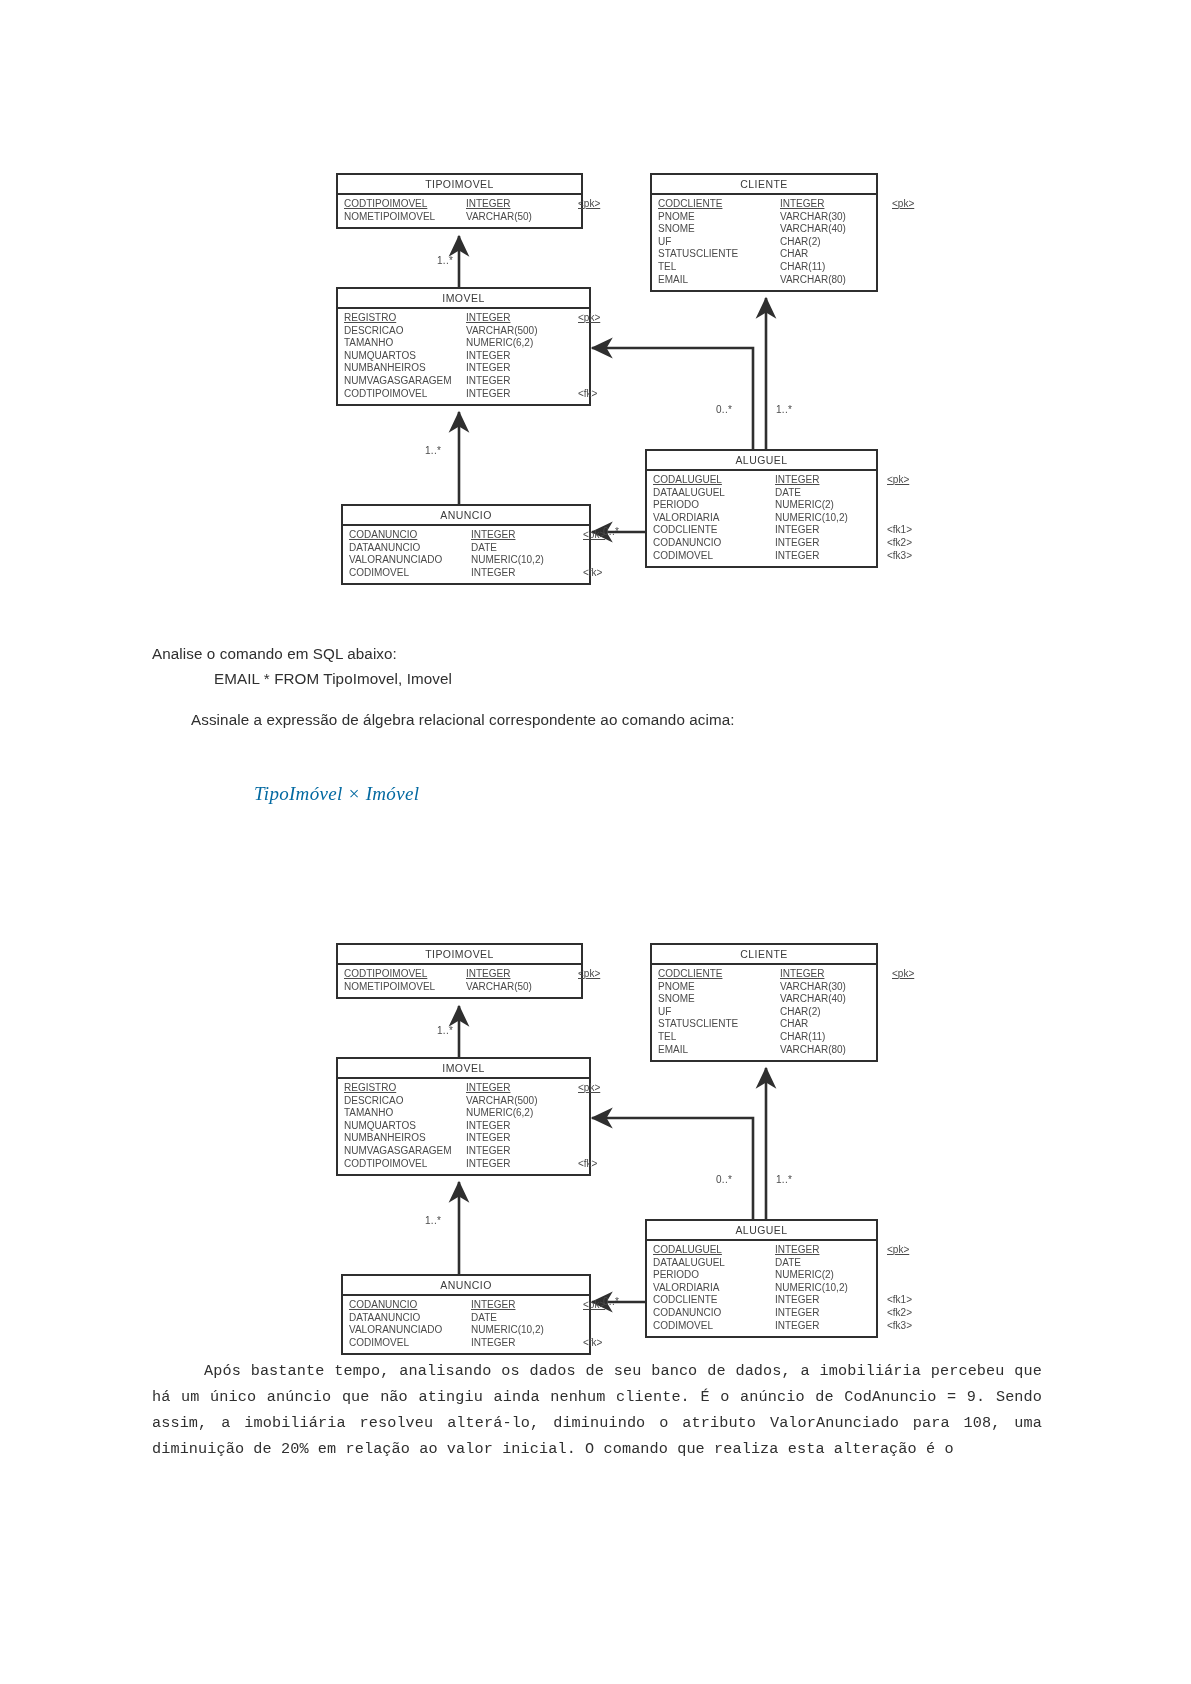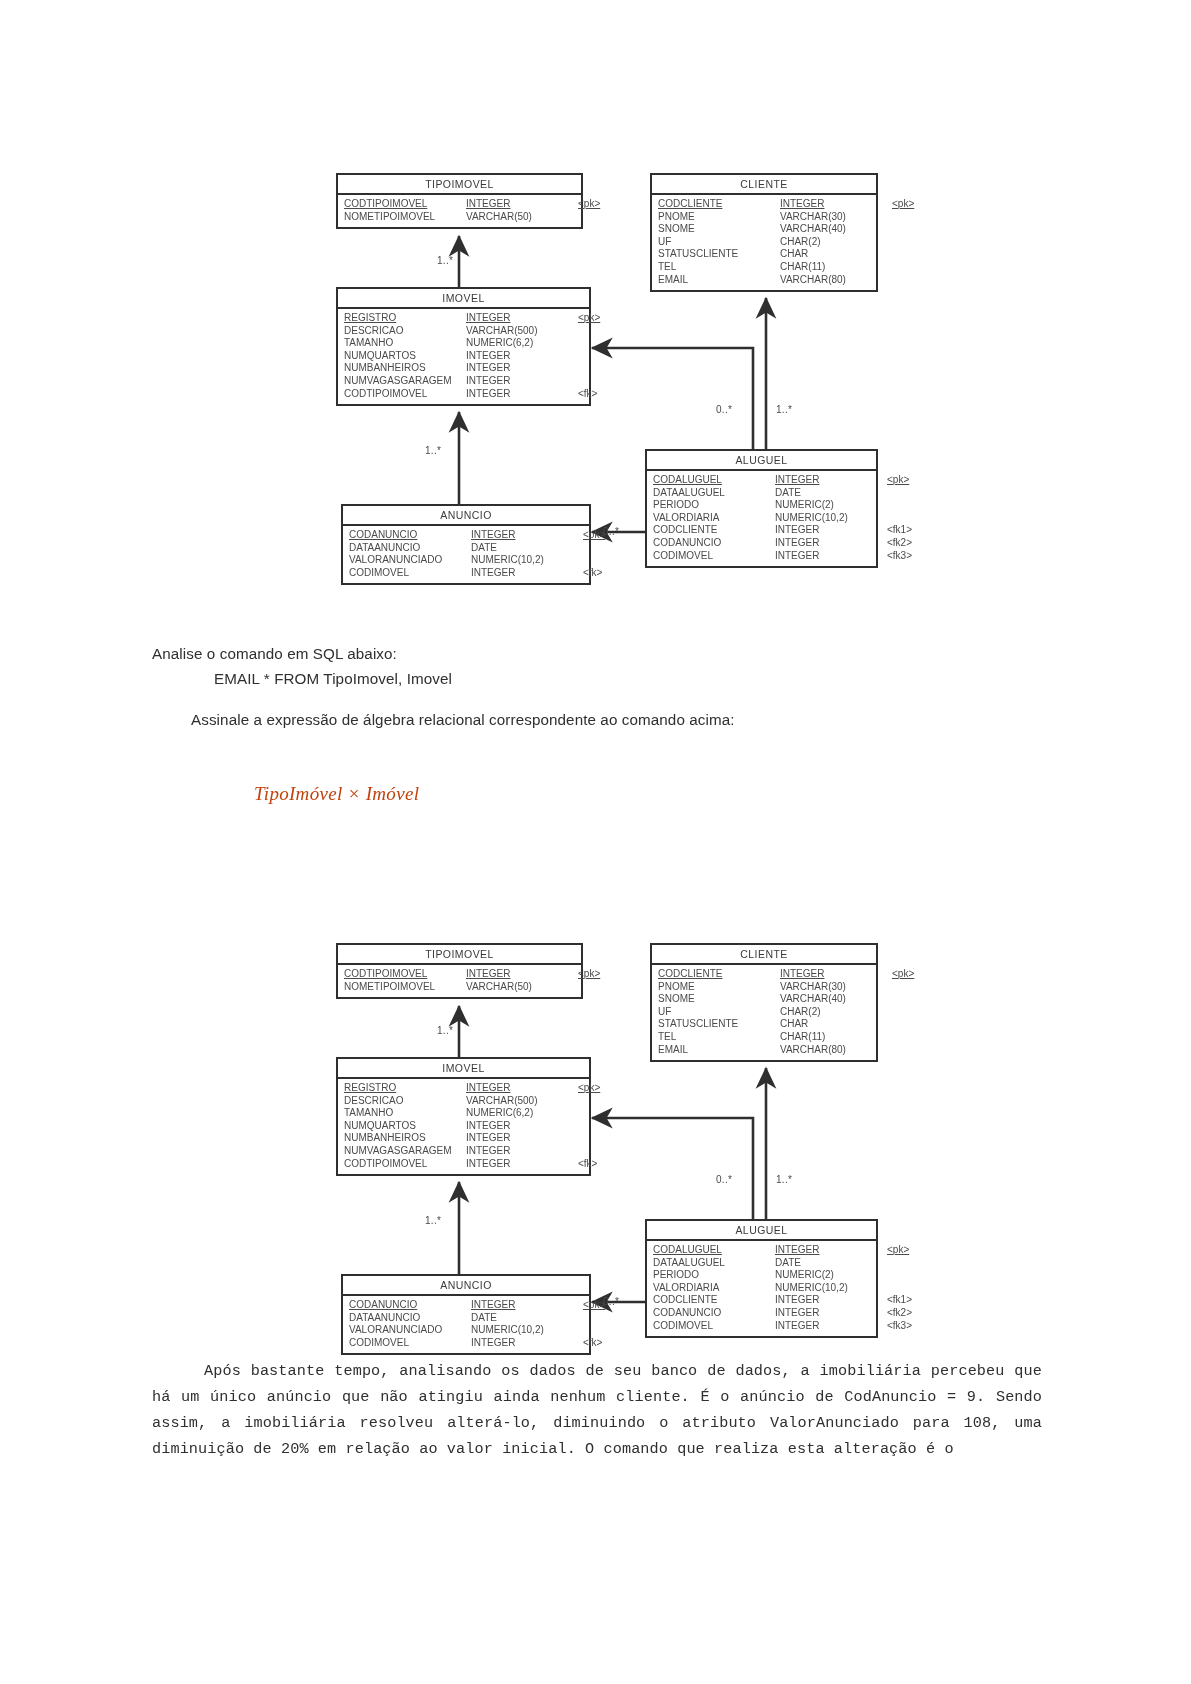--- a/index.html
+++ b/index.html
@@ -76,21 +76,21 @@
     color: #2f2f2f;
     letter-spacing: .1px;
   }
   .para.indent { text-indent: 52px; }
   .para.tab { padding-left: 62px; }
   .answer {
     position: absolute;
     font-family: "Liberation Serif", serif;
     font-style: italic;
     font-size: 19px;
-    color: #c2410c;
+    color: #0369a1;
     letter-spacing: .3px;
   }
   .justify { text-align: justify; font-family: Liberation Mono, monospace; }
 </style>
 </head>
 <body>
 
 <div class="erd" id="erd1" style="top:0;height:620px;">
 
   <svg width="1191" height="620" style="position:absolute;left:0;top:0;z-index:1;">

